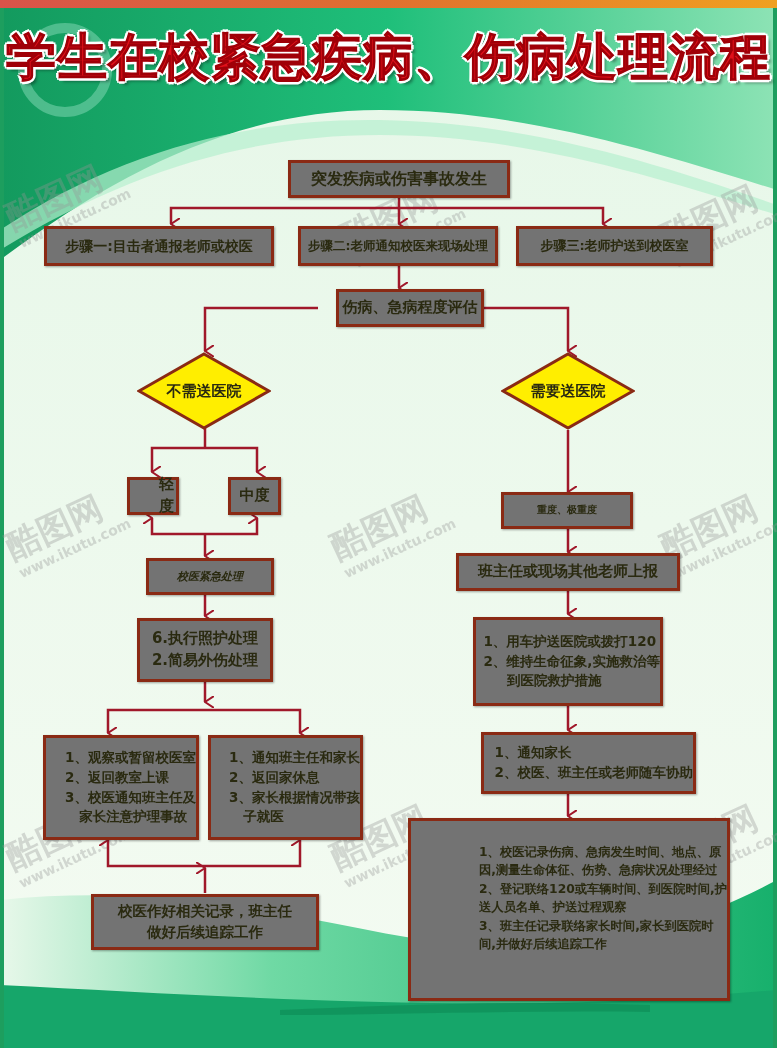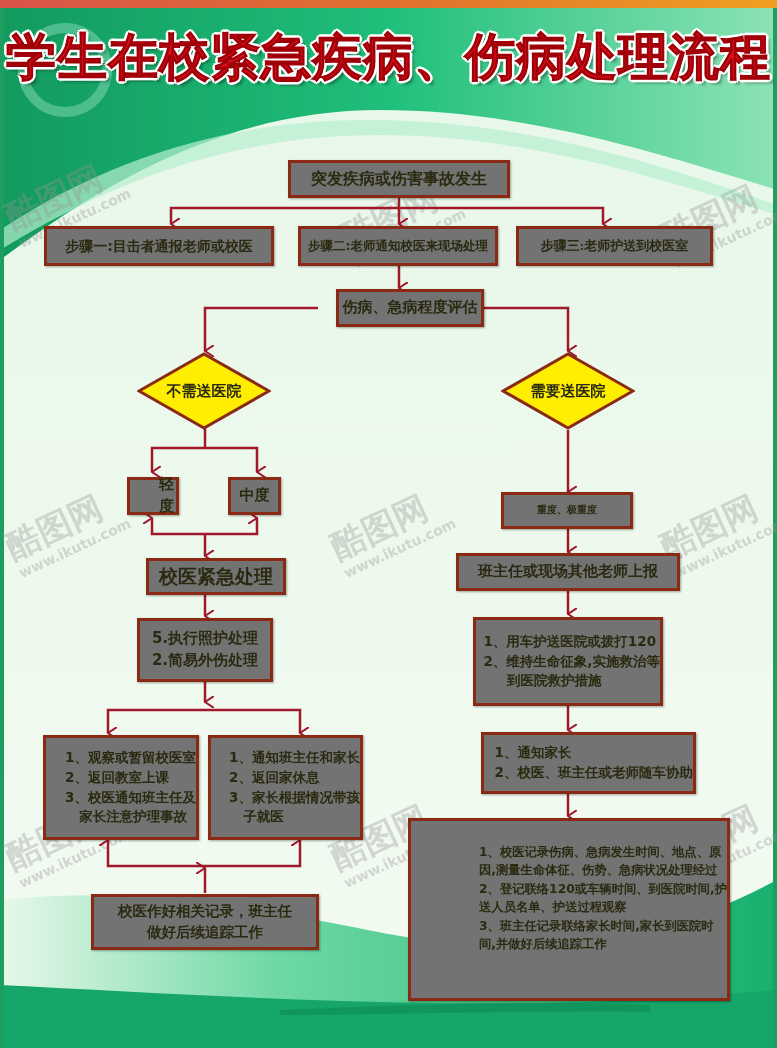--- a/index.html
+++ b/index.html
@@ -142,21 +142,21 @@
 <div class="box" style="left:288px;top:160px;width:222px;height:38px;font-size:16px;">
   <span>突发疾病或伤害事故发生</span>
 </div>
 
 <div class="box" style="left:44px;top:226px;width:230px;height:40px;">
   <span>步骤一:目击者通报老师或校医</span>
 </div>
 <div class="box" style="left:298px;top:226px;width:200px;height:40px;font-size:12.5px;">
   <span>步骤二:老师通知校医来现场处理</span>
 </div>
-<div class="box" style="left:516px;top:226px;width:197px;height:40px;font-size:13px;font-family:Liberation Serif, serif;">
+<div class="box" style="left:516px;top:226px;width:197px;height:40px;font-size:13px;">
   <span>步骤三:老师护送到校医室</span>
 </div>
 
 <div class="box" style="left:336px;top:289px;width:148px;height:38px;font-size:15px;">
   <span>伤病、急病程度评估</span>
 </div>
 
 <div class="diamond-wrap" style="left:137px;top:352px;width:134px;height:78px;">
   <svg width="134" height="78" viewBox="0 0 134 78">
       <polygon points="67,2 132,39 67,76 2,39" fill="#ffee00" stroke="#8a2a14" stroke-width="3"></polygon>
@@ -171,27 +171,27 @@
   <div class="diamond-label">需要送医院</div>
 </div>
 
 <div class="box" style="left:127px;top:477px;width:52px;height:38px;font-size:15px;padding-left:27px;">
   <span>轻度</span>
 </div>
 <div class="box" style="left:228px;top:477px;width:53px;height:38px;font-size:15px;">
   <span>中度</span>
 </div>
 
-<div class="box" style="left:146px;top:558px;width:140px;height:37px;font-size:19px;">
+<div class="box" style="left:146px;top:558px;width:128px;height:37px;font-size:11px;font-style:italic;">
   <span>校医紧急处理</span>
 </div>
 
 <div class="box" style="left:137px;top:618px;width:136px;height:64px;font-size:15px;">
   <div class="list">
-    <span>5.执行照护处理</span>
+    <span>6.执行照护处理</span>
     <span>2.简易外伤处理</span>
   </div>
 </div>
 
 <div class="box left" style="left:43px;top:735px;width:156px;height:105px;font-size:13.5px;padding-left:8px;">
   <div class="list">
     <span>1、观察或暂留校医室</span>
     <span>2、返回教室上课</span>
     <span>3、校医通知班主任及</span>
     <span>   家长注意护理事故</span>

